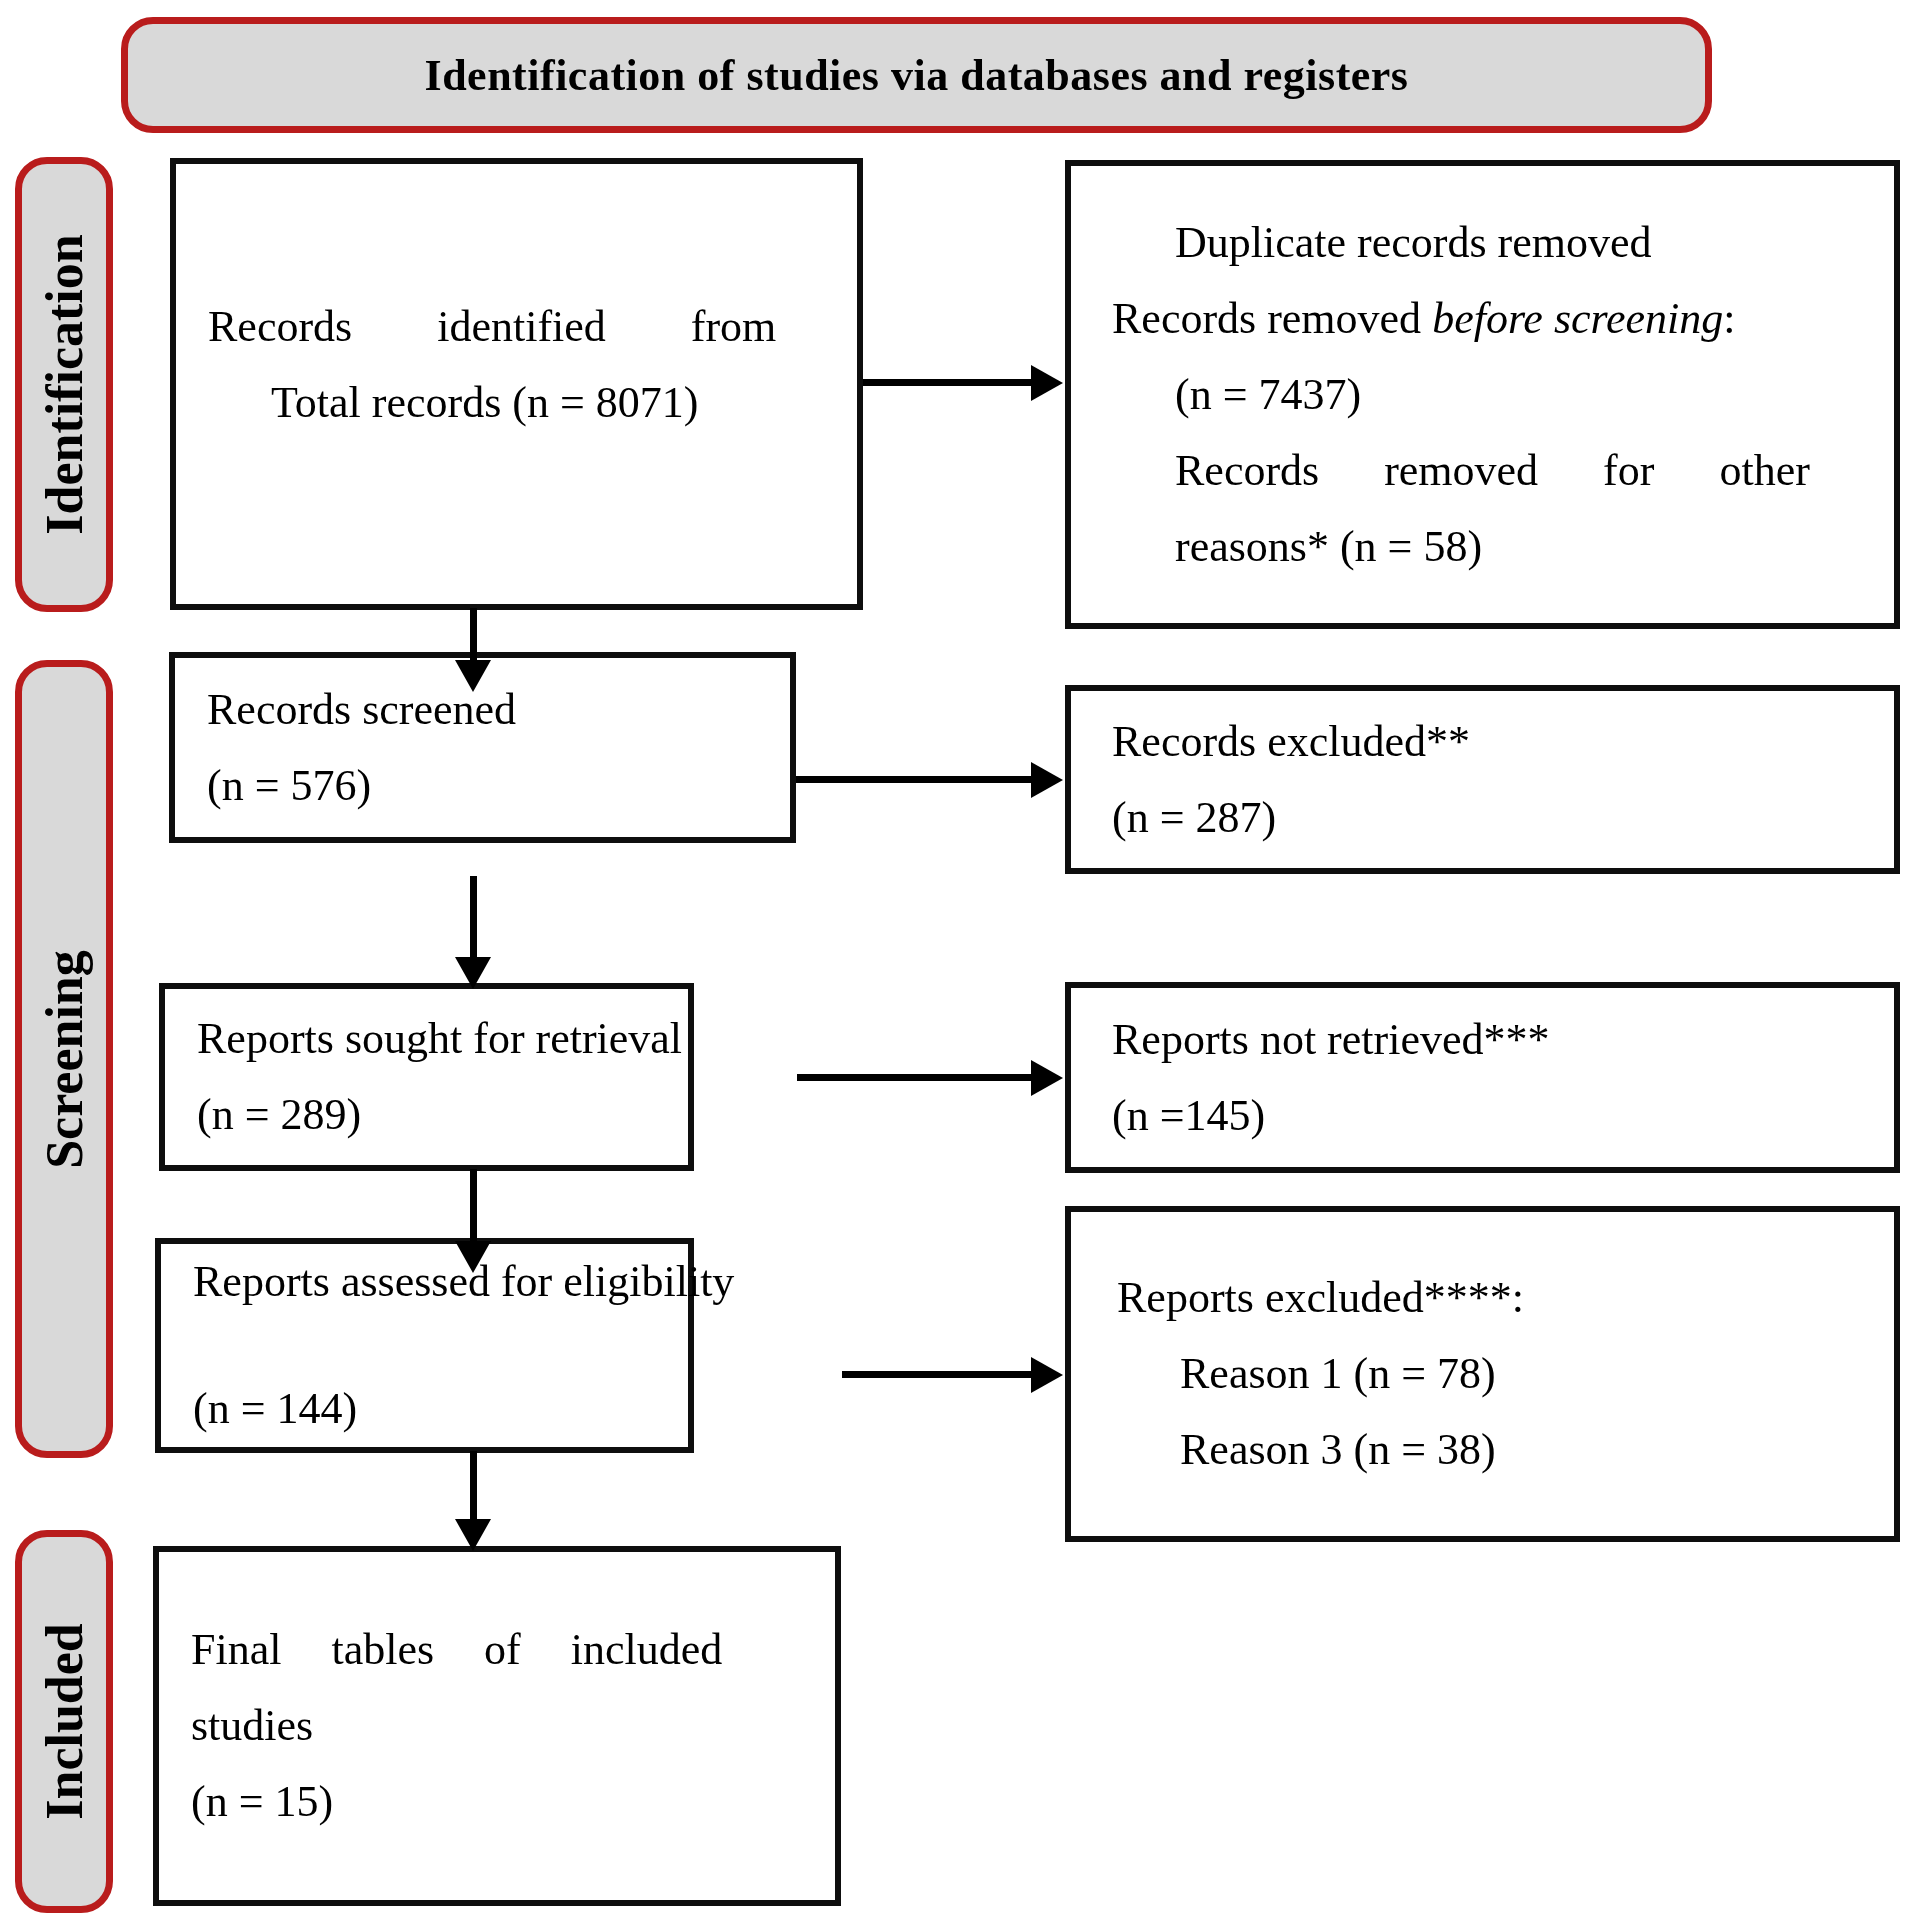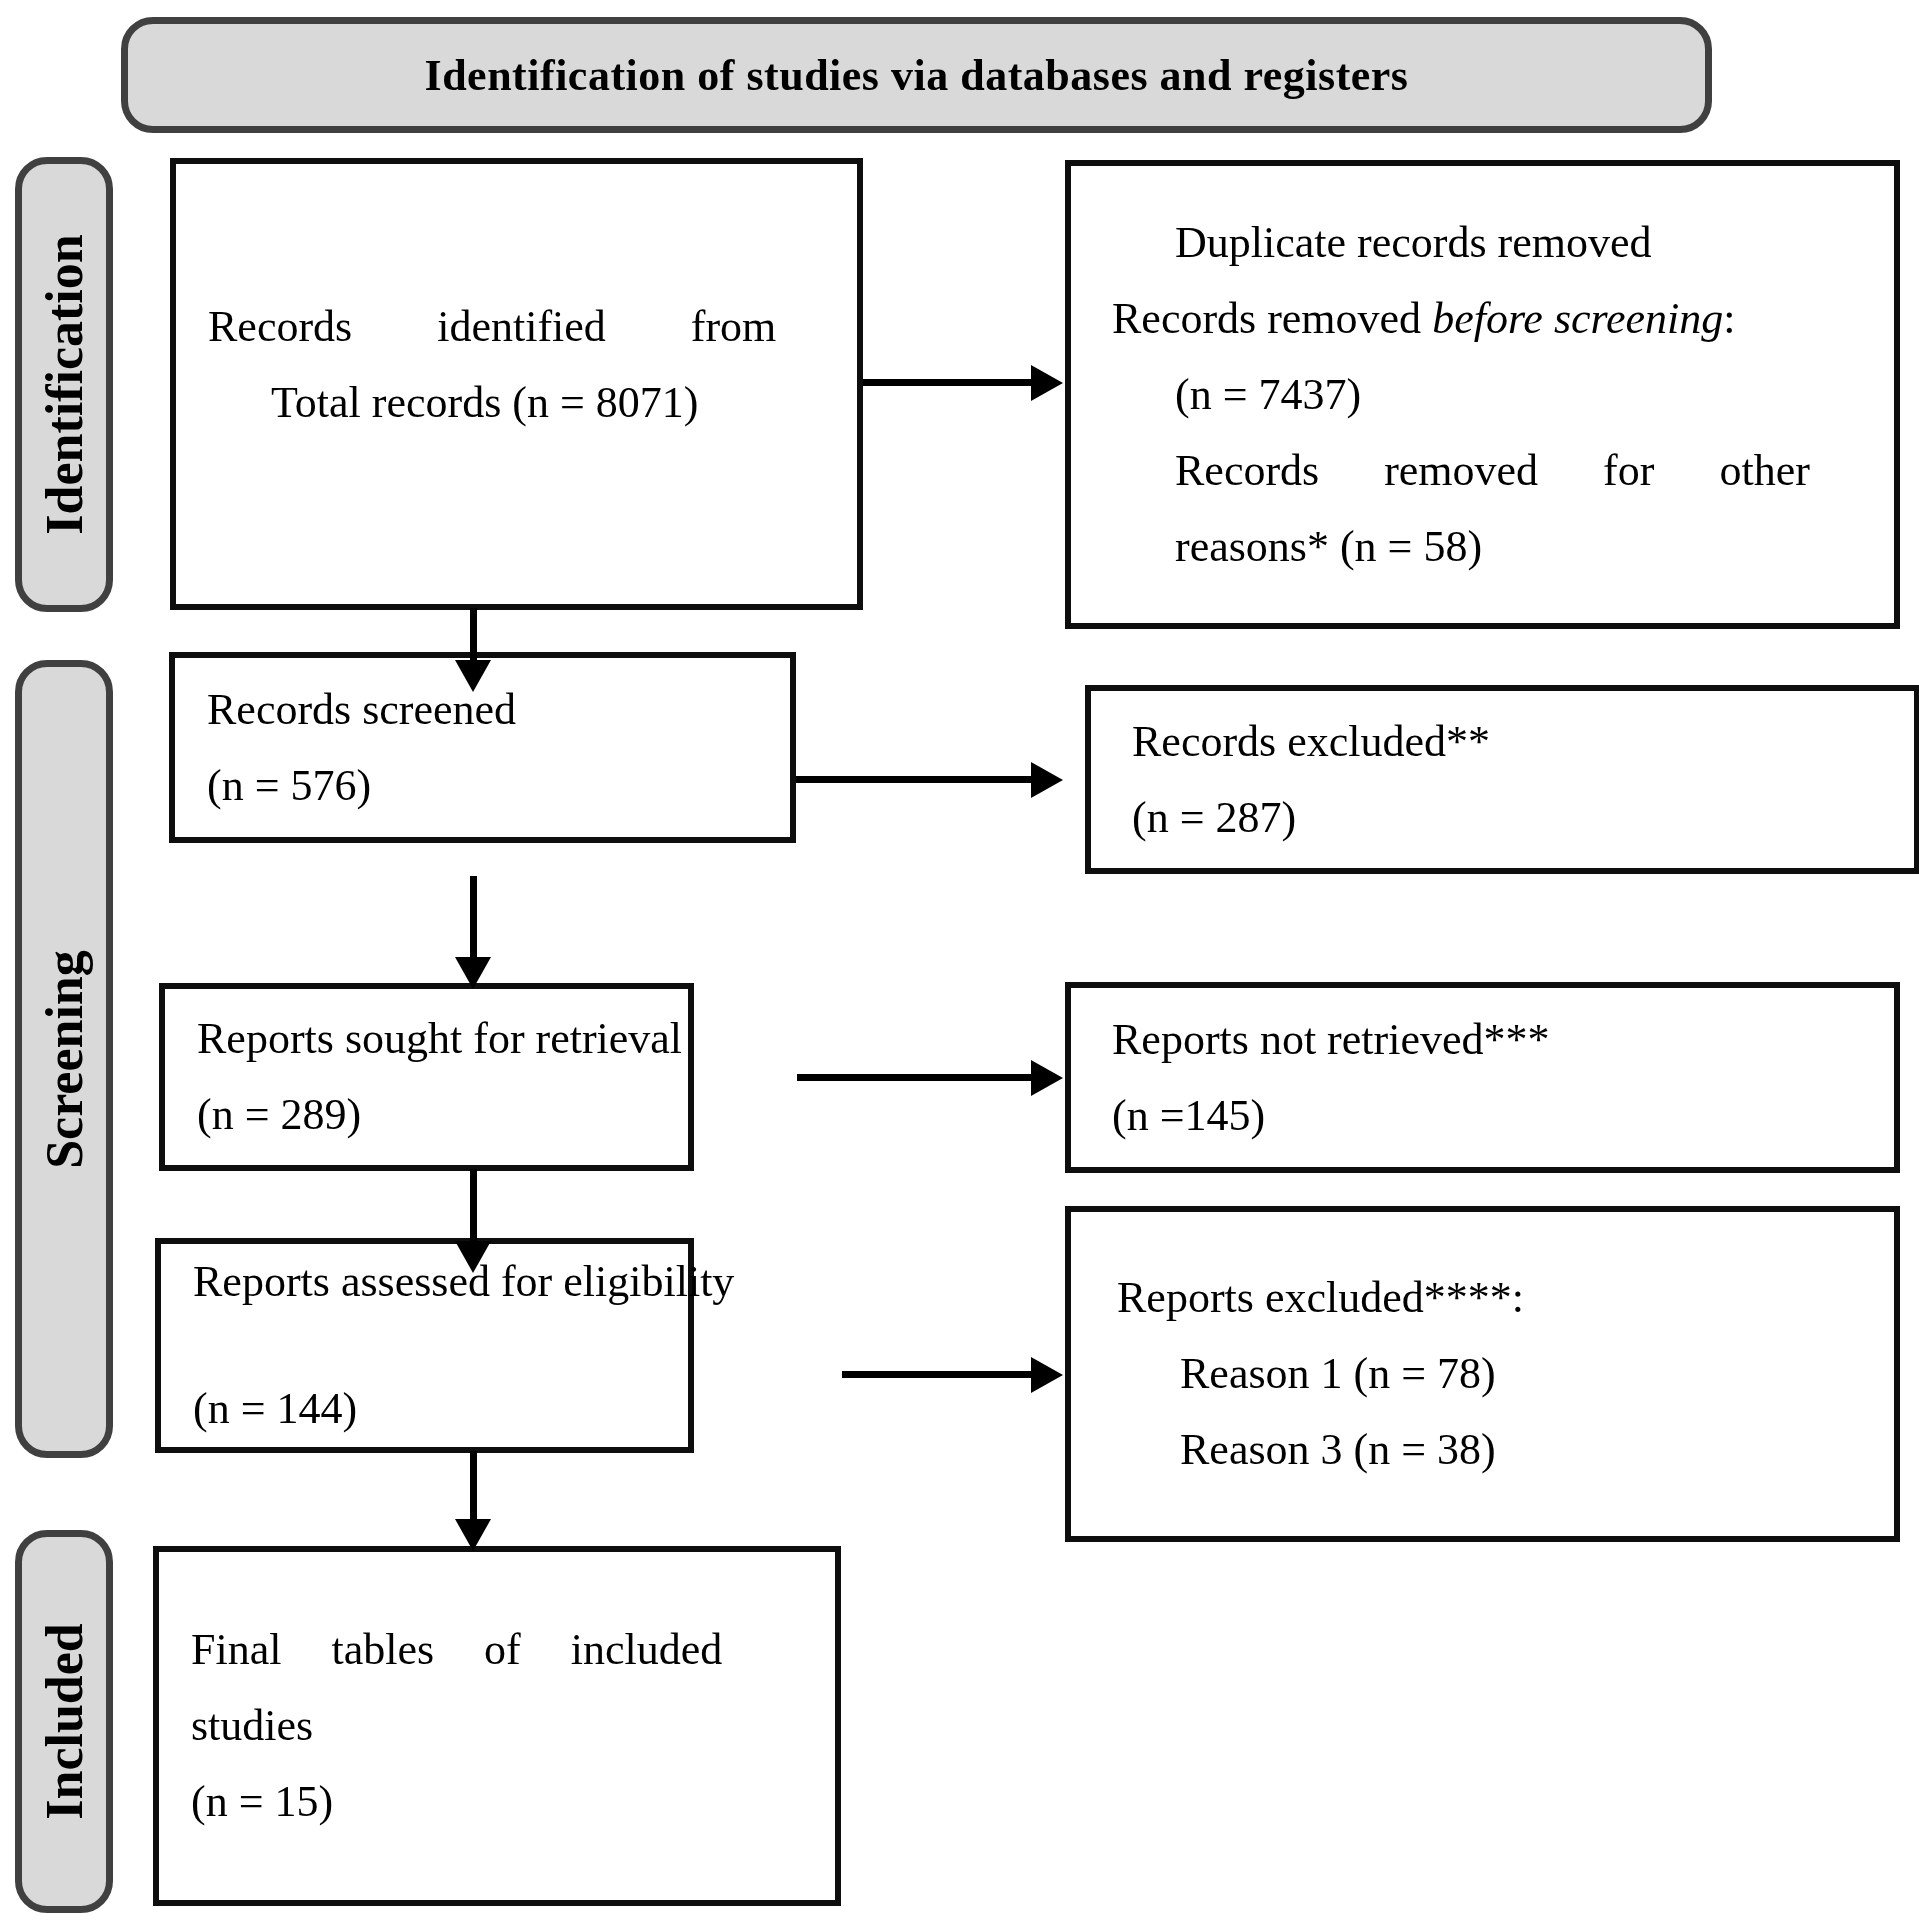--- a/index.html
+++ b/index.html
@@ -1,19 +1,19 @@
 <!DOCTYPE html>
 <html style="font-size:8.7px"><head>
 <meta charset="utf-8">
 <style>
   html,body{margin:0;padding:0;background:#ffffff;}
   body{width:1919px;height:1926px;font-family:"Liberation Serif",serif;color:#000;}
   .page{position:relative;width:1919px;height:1926px;background:#fff;overflow:hidden;}
 
-  .panel{position:absolute;background:#d9d9d9;border:7px solid #404040;border-radius:32px;
+  .panel{position:absolute;background:#d9d9d9;border:7px solid #b91c1c;border-radius:32px;
          display:flex;align-items:center;justify-content:center;box-sizing:border-box;}
   .title-text{font-weight:bold;font-size:44px;letter-spacing:0.5px;}
   .vertlabel span{display:block;transform:rotate(-90deg);white-space:nowrap;
          font-weight:bold;font-size:52px;}
 
   .box{position:absolute;background:#fff;border:6px solid #0e0e0e;box-sizing:border-box;
        display:flex;flex-direction:column;justify-content:center;
        font-size:44px;line-height:76px;}
   .line{white-space:nowrap;}
   .ind{padding-left:63px;}
@@ -63,21 +63,21 @@
     <div class="line ind">(n = 7437)</div>
     <div class="line ind ws-l">Records removed for other</div>
     <div class="line ind">reasons* (n = 58)</div>
   </div>
 
   <div class="box" style="left:169px;top:652px;width:627px;height:191px;padding-left:32px;">
     <div class="line">Records screened</div>
     <div class="line">(n = 576)</div>
   </div>
 
-  <div class="box" style="left:1065px;top:685px;width:835px;height:189px;padding-left:41px;margin-left:20px;">
+  <div class="box" style="left:1065px;top:685px;width:835px;height:189px;padding-left:41px;">
     <div class="line">Records excluded**</div>
     <div class="line">(n = 287)</div>
   </div>
 
   <div class="box" style="left:159px;top:983px;width:535px;height:188px;padding-left:32px;justify-content:center;">
     <div class="line">Reports sought for retrieval</div>
     <div class="line">(n = 289)</div>
   </div>
 
   <div class="box" style="left:1065px;top:982px;width:835px;height:191px;padding-left:41px;">

